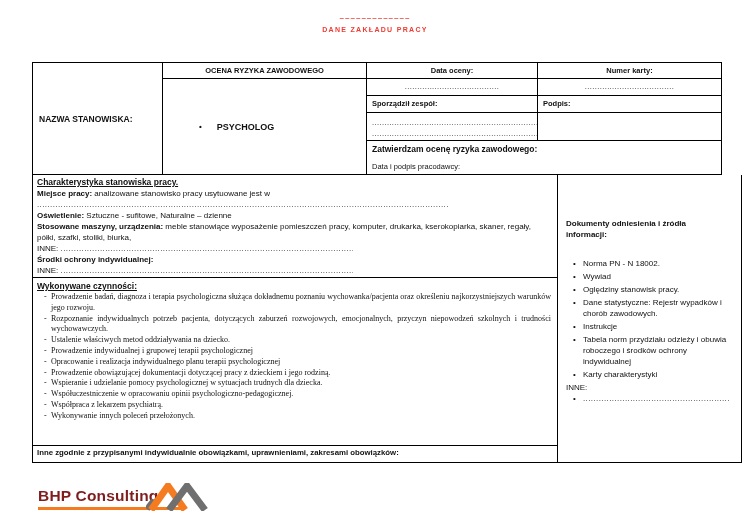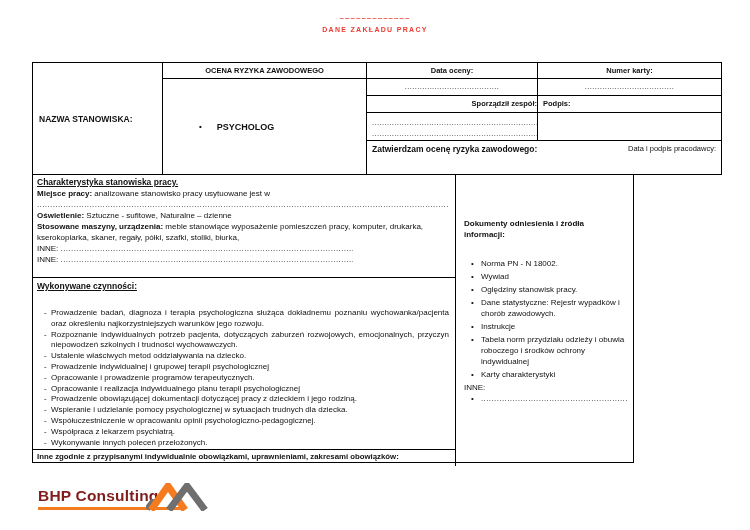--- a/index.html
+++ b/index.html
@@ -29,50 +29,50 @@
   .t1 .c-psych .bullet { margin-right:15px; font-size:8px; }
   .t1 .c-date-hdr { grid-area:1/3/2/4; border-right:1px solid #000; border-bottom:1px solid #000;
     text-align:center; font-weight:bold; padding-top:3px; }
   .t1 .c-card-hdr { grid-area:1/4/2/5; border-bottom:1px solid #000;
     text-align:center; font-weight:bold; padding-top:3px; }
   .t1 .c-date-dots { grid-area:2/3/3/4; border-right:1px solid #000; border-bottom:1px solid #000;
     text-align:center; padding-top:3px; overflow:hidden; }
   .t1 .c-card-dots { grid-area:2/4/3/5; border-bottom:1px solid #000;
     text-align:center; padding-top:3px; overflow:hidden; }
   .t1 .c-team { grid-area:3/3/4/4; border-right:1px solid #000; border-bottom:1px solid #000;
-    font-weight:bold; padding:3px 0 0 5px;text-align:right; }
+    font-weight:bold; padding:3px 0 0 5px; }
   .t1 .c-podpis { grid-area:3/4/4/5; border-bottom:1px solid #000;
     font-weight:bold; padding:3px 0 0 5px; }
   .t1 .c-team-dots { grid-area:4/3/5/4; border-right:1px solid #000; border-bottom:1px solid #000;
     padding:4px 0 0 5px; line-height:11px; overflow:hidden; }
   .t1 .c-sig-space { grid-area:4/4/5/5; border-bottom:1px solid #000; }
   .t1 .c-approve { grid-area:5/3/6/5; padding:3px 5px 3px 5px;
-    display:flex; flex-direction:row; justify-content:space-between; }
+    display:flex; flex-direction:column; justify-content:space-between; }
   .t1 .c-approve .appr { font-weight:bold; font-size:8.5px; }
   .t1 .c-approve .appr-sub { font-size:7.5px; }
 
   
-  .t2 { position:absolute; left:32px; top:175px; width:602px; height:288px;
+  .t2 { position:absolute; left:32px; top:175px; width:710px; height:288px;
     border:1px solid #000; border-top:none; display:grid;
     grid-template-columns:1fr 183px; grid-template-rows:103px 1fr 16px; font-size:8px; }
   .t2 .c-char { grid-area:1/1/2/2; border-right:1px solid #000; border-bottom:1px solid #000;
     padding:2px 6px 0 4px; line-height:11px; }
   .t2 .c-act { grid-area:2/1/3/2; border-right:1px solid #000; border-bottom:1px solid #000;
     padding:3px 6px 1px 4px; }
   .t2 .c-inne-row { grid-area:3/1/4/2; border-right:1px solid #000;
     font-weight:bold; padding:2px 4px; font-size:7.8px; }
   .t2 .c-docs { grid-area:1/2/4/3; padding:43px 12px 0 8px; line-height:11px; }
 
   .sec-heading { font-weight:bold; text-decoration:underline; font-size:8.5px; }
   .b { font-weight:bold; }
   .dots { display:inline-block; overflow:hidden; white-space:nowrap; vertical-align:bottom; letter-spacing:0.4px; }
   .dots-long { max-width:412px; }
   .dots-inne { max-width:292px; }
 
-  .act-list { margin-top:17px; }
+  .act-list { margin-top:1px;font-family:Liberation Serif, serif; }
   .act-item { display:flex; line-height:10.8px; }
   .act-item .dash { flex:none; width:14px; padding-left:7px; }
   .act-item .dash::before { content:"-"; }
   .act-item .txt { flex:1; text-align:justify; }
 
   .docs-heading { font-weight:bold; margin-bottom:18px; }
   .doc-list { }
   .doc-item { display:flex; margin-bottom:2px; }
   .doc-item::before { content:"\2022"; flex:none; width:17px; text-align:center; }
   .doc-item .txt { flex:1; }
@@ -126,20 +126,21 @@
       <div><span class="dots dots-long">....................................................................................................................................................................................</span></div>
       <div>
         <span class="b">Oświetlenie:</span><span> Sztuczne - sufitowe, Naturalne – dzienne</span>
       </div>
       <div>
         <span class="b">Stosowane maszyny, urządzenia:</span><span> meble stanowiące wyposażenie pomieszczeń pracy, komputer, drukarka, kserokopiarka, skaner, regały, półki, szafki, stoliki, biurka,</span>
       </div>
       <div>
         <span>INNE:</span> <span class="dots dots-inne">..................................................................................................................................</span>
       </div>
+      <div class="b">Środki ochrony indywidualnej:</div>
       <div>
         <span>INNE:</span> <span class="dots dots-inne">..................................................................................................................................</span>
       </div>
     </div>
 
     <div class="c-act">
       <div class="sec-heading">Wykonywane czynności:</div>
       <div class="act-list">
         <div class="act-item">
             <span class="dash"></span>
@@ -149,24 +150,20 @@
             <span class="dash"></span>
             <span class="txt">Rozpoznanie indywidualnych potrzeb pacjenta, dotyczących zaburzeń rozwojowych, emocjonalnych, przyczyn niepowodzeń szkolnych i trudności wychowawczych.</span>
           </div>
         <div class="act-item">
             <span class="dash"></span>
             <span class="txt">Ustalenie właściwych metod oddziaływania na dziecko.</span>
           </div>
         <div class="act-item">
             <span class="dash"></span>
             <span class="txt">Prowadzenie indywidualnej i grupowej terapii psychologicznej</span>
-          </div>
-        <div class="act-item">
-            <span class="dash"></span>
-            <span class="txt">Opracowanie i prowadzenie programów terapeutycznych.</span>
           </div>
         <div class="act-item">
             <span class="dash"></span>
             <span class="txt">Opracowanie i realizacja indywidualnego planu terapii psychologicznej</span>
           </div>
         <div class="act-item">
             <span class="dash"></span>
             <span class="txt">Prowadzenie obowiązującej dokumentacji dotyczącej pracy z dzieckiem i jego rodziną.</span>
           </div>
         <div class="act-item">

